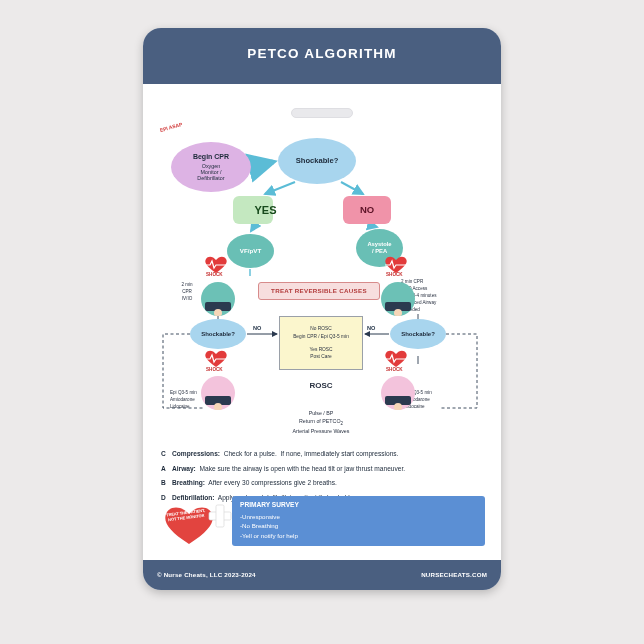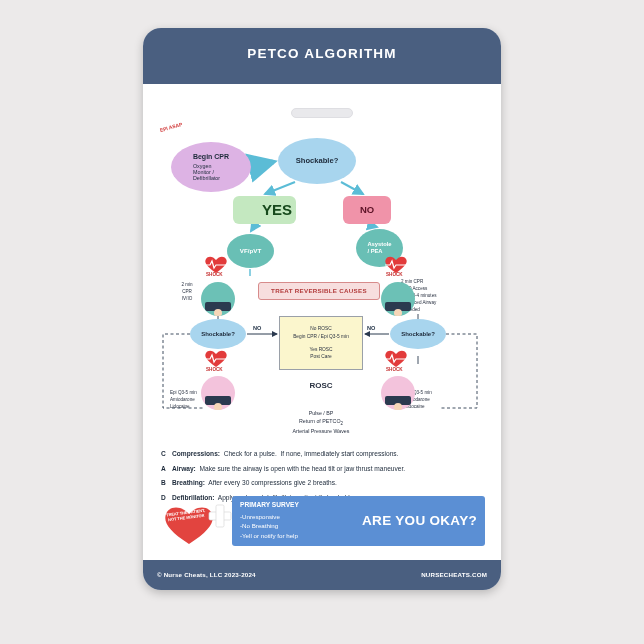--- a/index.html
+++ b/index.html
@@ -52,42 +52,43 @@
 
   
   #flow {
     position: absolute; left: 0; top: 96px; width: 358px; height: 320px;
   }
   #flow svg { position: absolute; left: 0; top: 0; }
 
   .node {
     position: absolute;
     display: flex; align-items: center; justify-content: center;
+    text-align: center;
     line-height: 1.15;
     color: #1d2a3a;
   }
   .ellipse { border-radius: 50%; }
 
   
   #begin-cpr {
     left: 28px; top: 18px; width: 80px; height: 50px;
     background: #ddb3e4; border-radius: 50%;
     font-size: 5.4px;
   }
   #begin-cpr b { font-size: 7px; display: block; margin-bottom: 2px; }
 
   #shockable-top {
     left: 135px; top: 14px; width: 78px; height: 46px;
     background: #a8d5ee; border-radius: 50%;
     font-size: 7.6px; font-weight: bold;
   }
   #yes-box {
-    left: 90px; top: 72px; width: 63px; height: 28px;
+    left: 90px; top: 72px; width: 40px; height: 28px;
     background: #c4e8c0; border-radius: 6px;
-    font-size: 15px; font-weight: bold; color: #174a1c; padding-left: 25px;
+    font-size: 11px; font-weight: bold; color: #174a1c; padding-left: 25px;
   }
   #no-box {
     left: 200px; top: 72px; width: 48px; height: 28px;
     background: #f093a9; border-radius: 6px;
     font-size: 9.5px; font-weight: bold; color: #5c1226;
   }
   #vfpvt {
     left: 84px; top: 110px; width: 47px; height: 34px;
     background: #69bfb5; border-radius: 50%;
     font-size: 6.2px; font-weight: bold; color: #ffffff;
@@ -366,21 +367,20 @@
     <svg id="heart-logo" viewBox="0 0 74 48">
       <path d="M30,46 C10,33 4,24 7,16 C10,8 22,7 30,16 C38,7 50,8 53,16 C56,24 50,33 30,46 z" fill="#e2443f"></path>
       <rect x="50" y="14" width="22" height="8" rx="1.5" fill="#ffffff" stroke="#d8d8d8" stroke-width="0.7"></rect>
       <rect x="57" y="7" width="8" height="22" rx="1.5" fill="#ffffff" stroke="#d8d8d8" stroke-width="0.7"></rect>
     </svg>
     <div id="heart-logo-text">TREAT THE PATIENT, NOT THE MONITOR</div>
 
     <div id="survey-box">
       <div id="survey-title">PRIMARY SURVEY</div>
       <div id="survey-list">-Unresponsive<br>-No Breathing<br>-Yell or notify for help</div>
-      <div id="okay">ARE YOU OKAY?</div>
     </div>
   </div>
 
   <div id="badge-bottom">
     <div id="copyright">© Nurse Cheats, LLC 2023-2024</div>
     <div id="website">NURSECHEATS.COM</div>
   </div>
 </div>
 
 </body></html>

